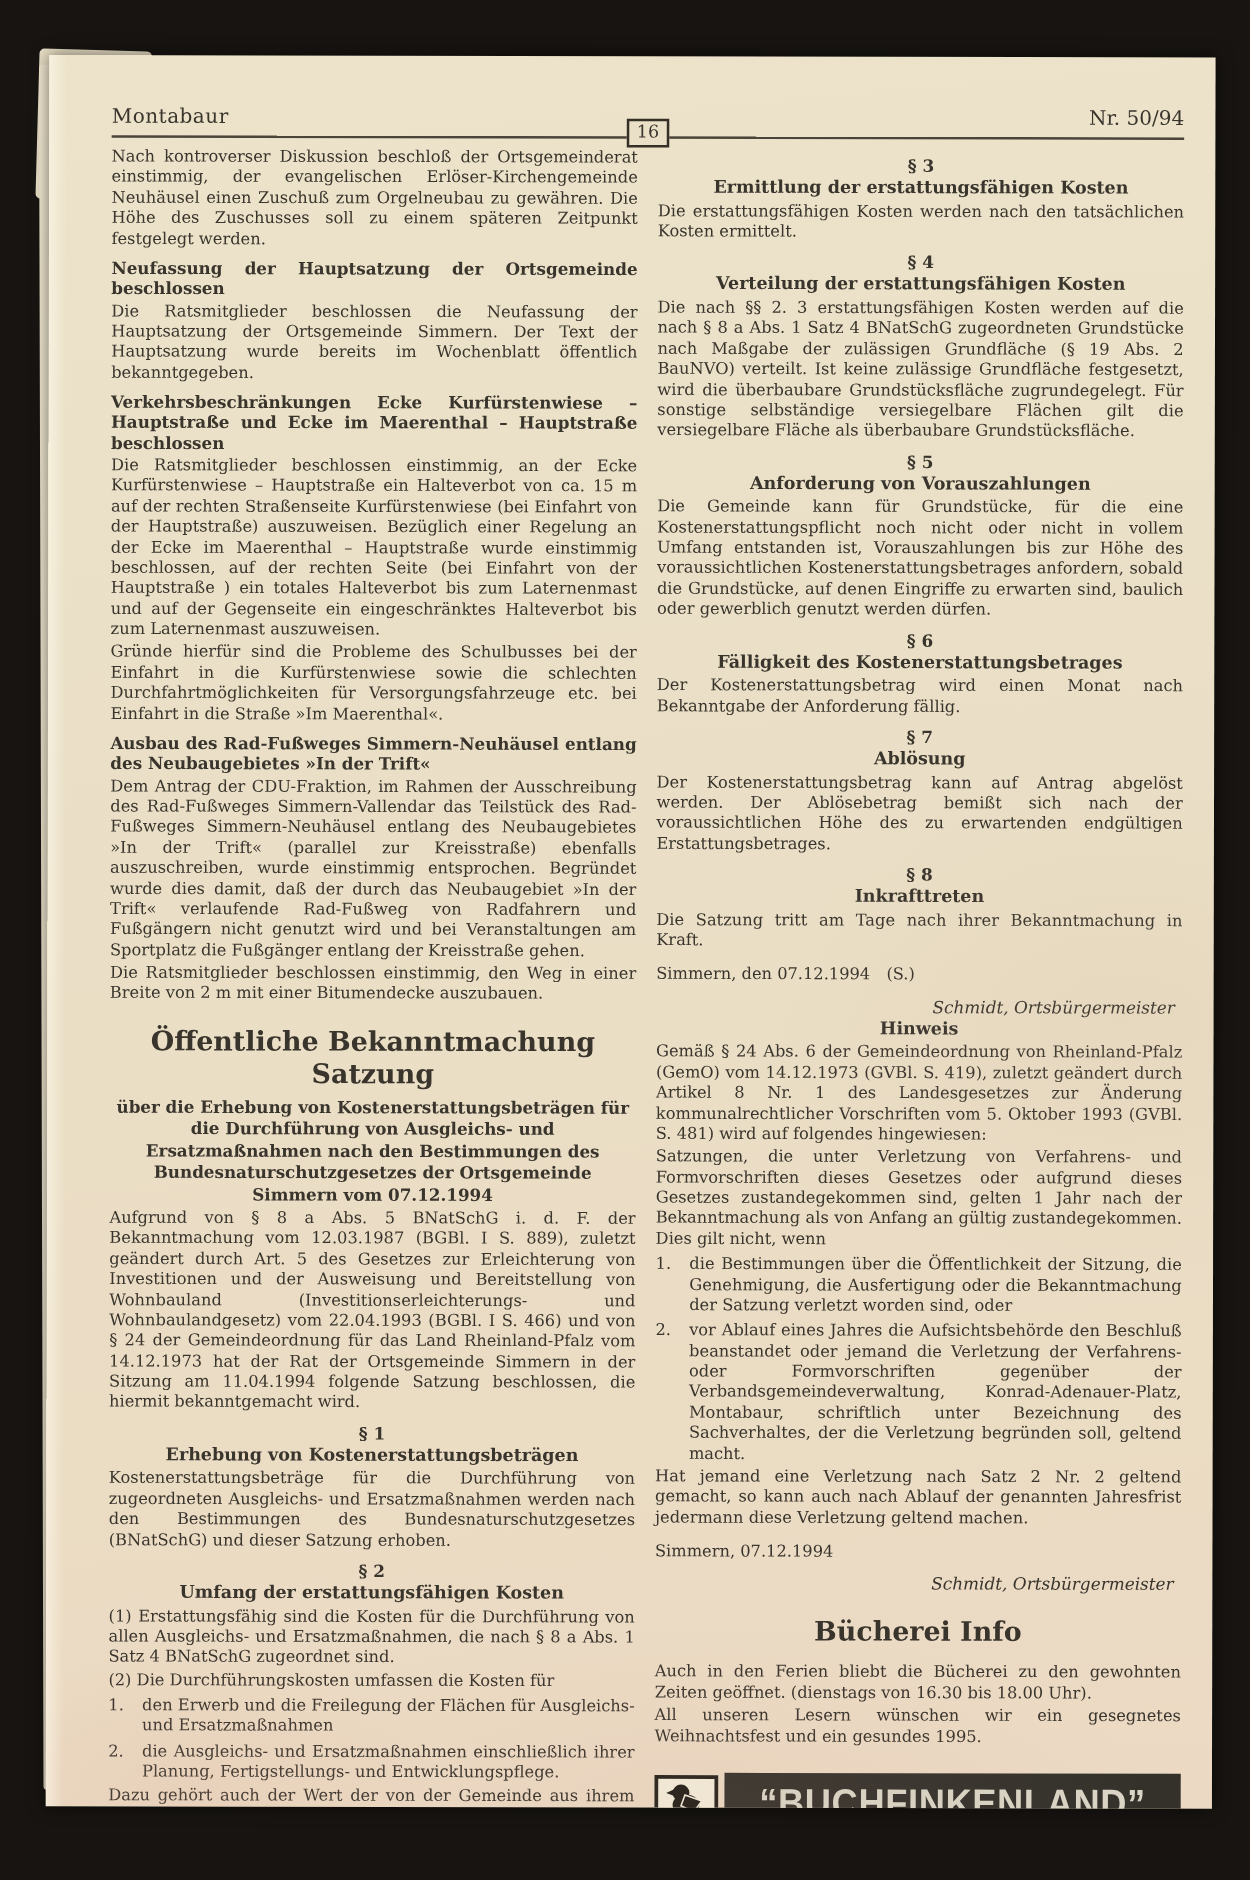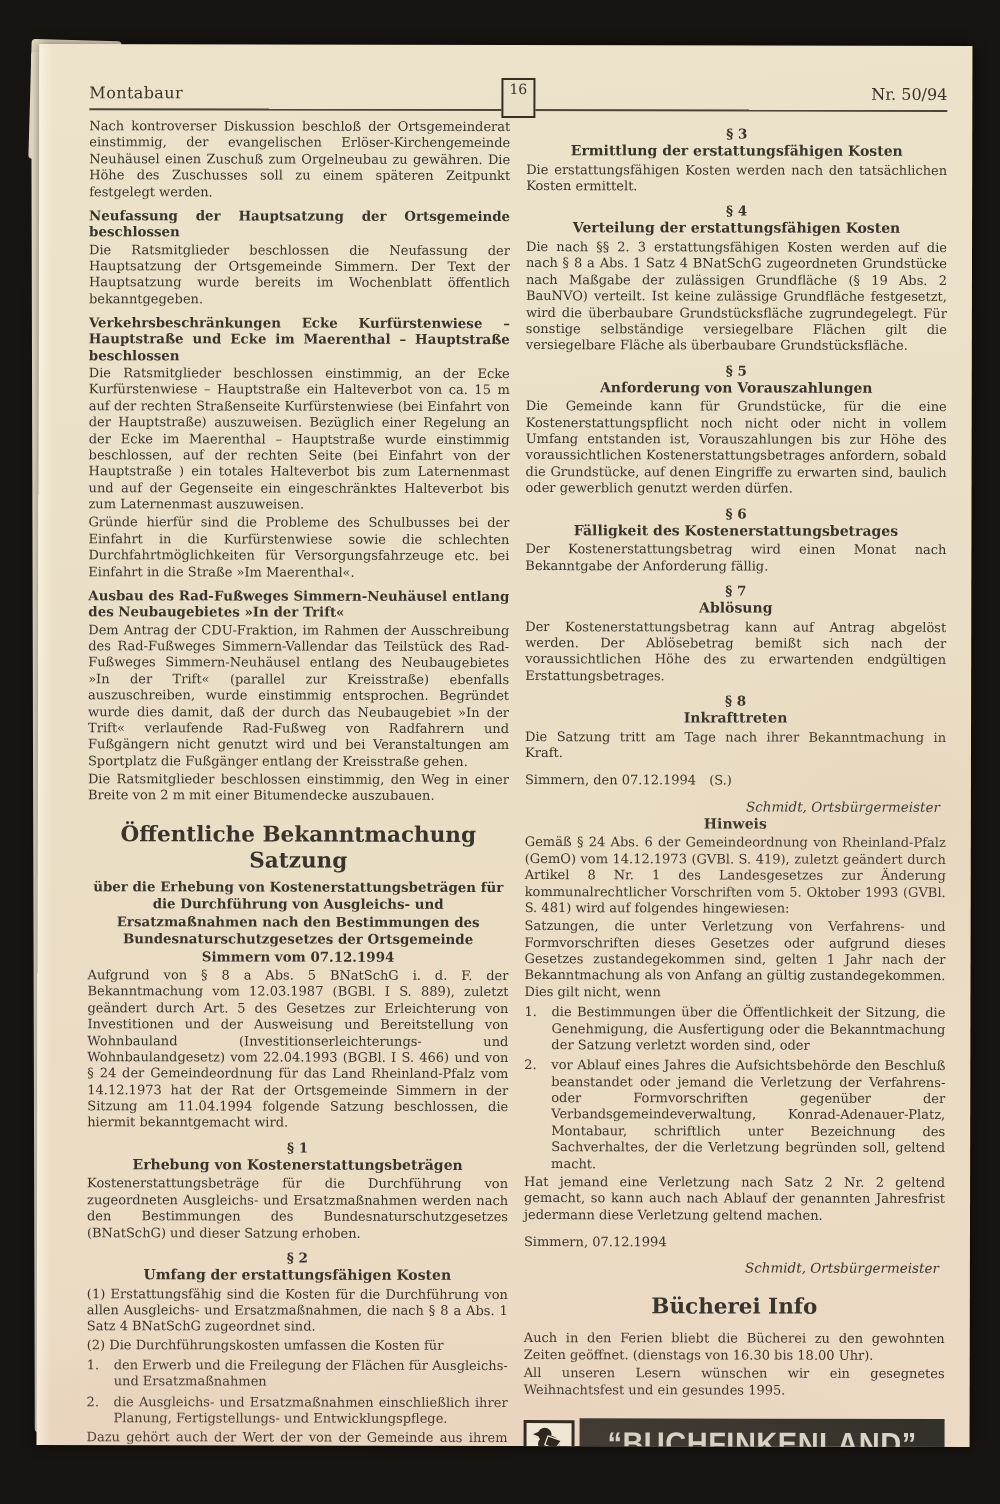--- a/index.html
+++ b/index.html
@@ -33,21 +33,21 @@
       radial-gradient(ellipse 420px 300px at 92% 55%,rgba(196,166,142,.10),transparent 70%),
       radial-gradient(ellipse 500px 200px at 55% 100%,rgba(205,160,140,.10),transparent 75%);
   }
   
   .hdr{position:relative;height:32px;margin-bottom:8px;}
   .hdr-rule{position:absolute;left:0;right:0;bottom:0;border-bottom:2px solid #45403600;box-shadow:0 2px 0 #4a443a;}
   .hdr-left{position:absolute;left:0;bottom:5px;font-size:16px;letter-spacing:.4px;}
   .hdr-right{position:absolute;right:0;bottom:5px;font-size:16px;}
   .page-box{
     position:absolute;left:50%;bottom:-9px;transform:translateX(-50%);
-    background:#eadfc7;border:2px solid #353025;padding:1px 6px 17px;
+    background:#eadfc7;border:2px solid #353025;padding:1px 6px 0;
     font-size:14px;z-index:2;
   }
   
   .cols{display:flex;gap:16px;}
   .col{width:421px;flex:none;}
   
   .para{text-align:justify;margin:2px 0 0;}
   .run-in-heading{font-weight:bold;text-align:justify;margin:7px 0 0;font-size:13.4px;line-height:1.22;}
   .section-number{text-align:center;font-weight:bold;margin:8px 0 0;font-size:13.5px;}
   .section-heading{text-align:center;font-weight:bold;margin:0;font-size:14px;}

